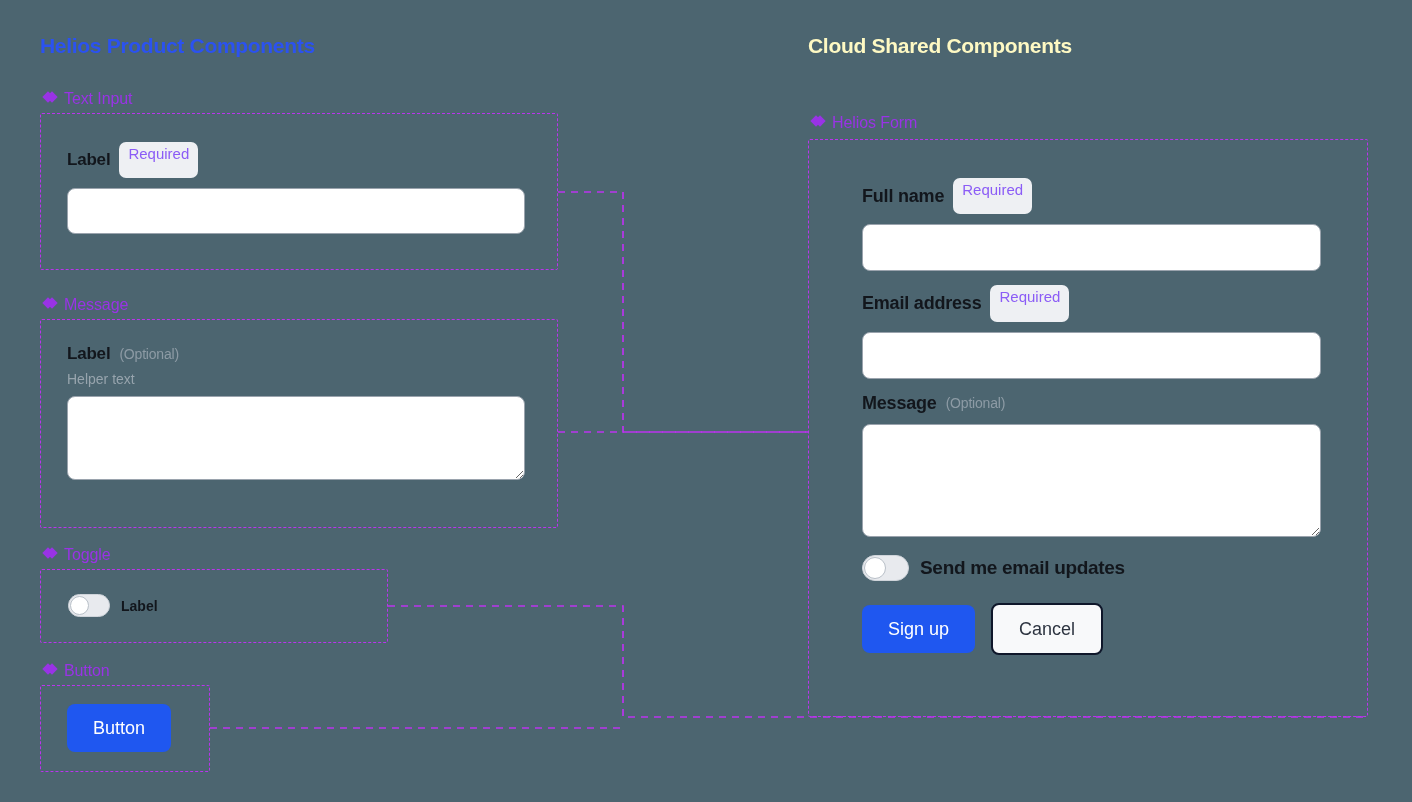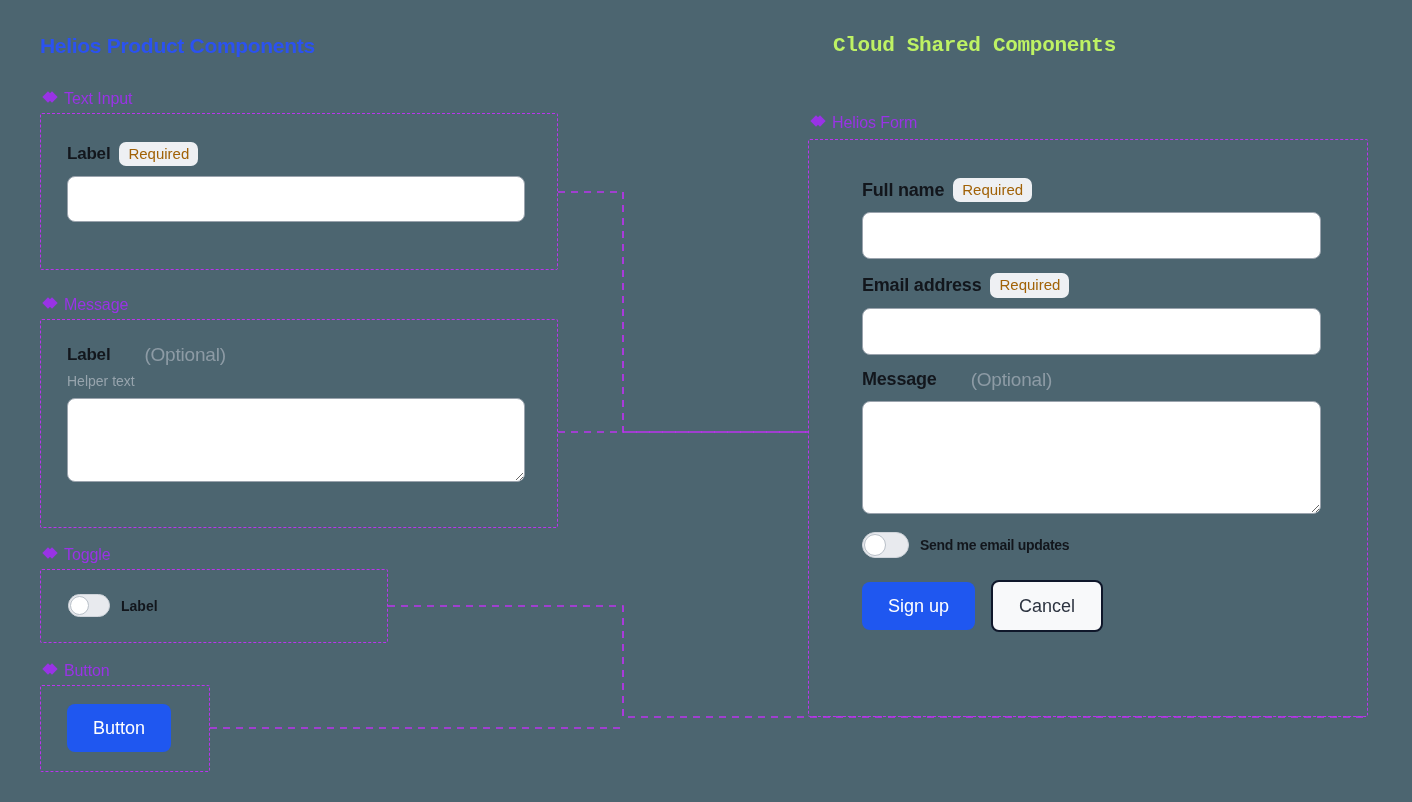--- a/index.html
+++ b/index.html
@@ -30,21 +30,21 @@
   
   .col-title {
     position: absolute;
     font-size: 21px;
     font-weight: 700;
     letter-spacing: -0.3px;
     white-space: nowrap;
     z-index: 3;
   }
   #title-left  { left: 40px;  top: 34px; color: #2b52f0; }
-  #title-right { left: 833px; top: 34px; color: #bef264; font-family: Liberation Mono, monospace; }
+  #title-right { left: 808px; top: 34px; color: #fef9c3; }
 
   
   .sec-label {
     position: absolute;
     display: flex;
     align-items: flex-start;
     gap: 7px;
     font-size: 16px;
     font-weight: 500;
     color: #9933e6;
@@ -87,34 +87,33 @@
   .field-label {
     font-size: 17px;
     font-weight: 700;
     color: #12161c;
     letter-spacing: -0.2px;
     white-space: nowrap;
   }
   .field-label-lg { font-size: 18px; }
   .badge {
     background: #eef0f3;
-    color: #a16207;
+    color: #8b5cf6;
     font-size: 15px;
     font-weight: 400;
-    padding: 3px 9px 4px 9px;
+    padding: 3px 9px 16px 9px;
     border-radius: 7px;
     white-space: nowrap;
     line-height: 1.15;
   }
   .optional {
-    font-size: 19px;
+    font-size: 14px;
     font-weight: 400;
     color: #8d9ba5;
     letter-spacing: -0.2px;
-    margin-left: 25px;
   }
   .helper {
     font-size: 14px;
     color: #97a4ad;
     margin: -3px 0 9px 0;
   }
 
   .input-box {
     background: #ffffff;
     border: 1px solid #9aa3ad;
@@ -163,21 +162,21 @@
     border-radius: 50%;
     background: #ffffff;
     border: 1px solid #b9c0c8;
   }
   .toggle-label {
     font-size: 14px;
     font-weight: 700;
     color: #12161c;
   }
   .toggle-label-lg {
-    font-size: 14px;
+    font-size: 19px;
     font-weight: 700;
     color: #12161c;
     letter-spacing: -0.3px;
   }
 
   
   .btn {
     font-family: "Liberation Sans", sans-serif;
     border-radius: 8px;
     border: none;

